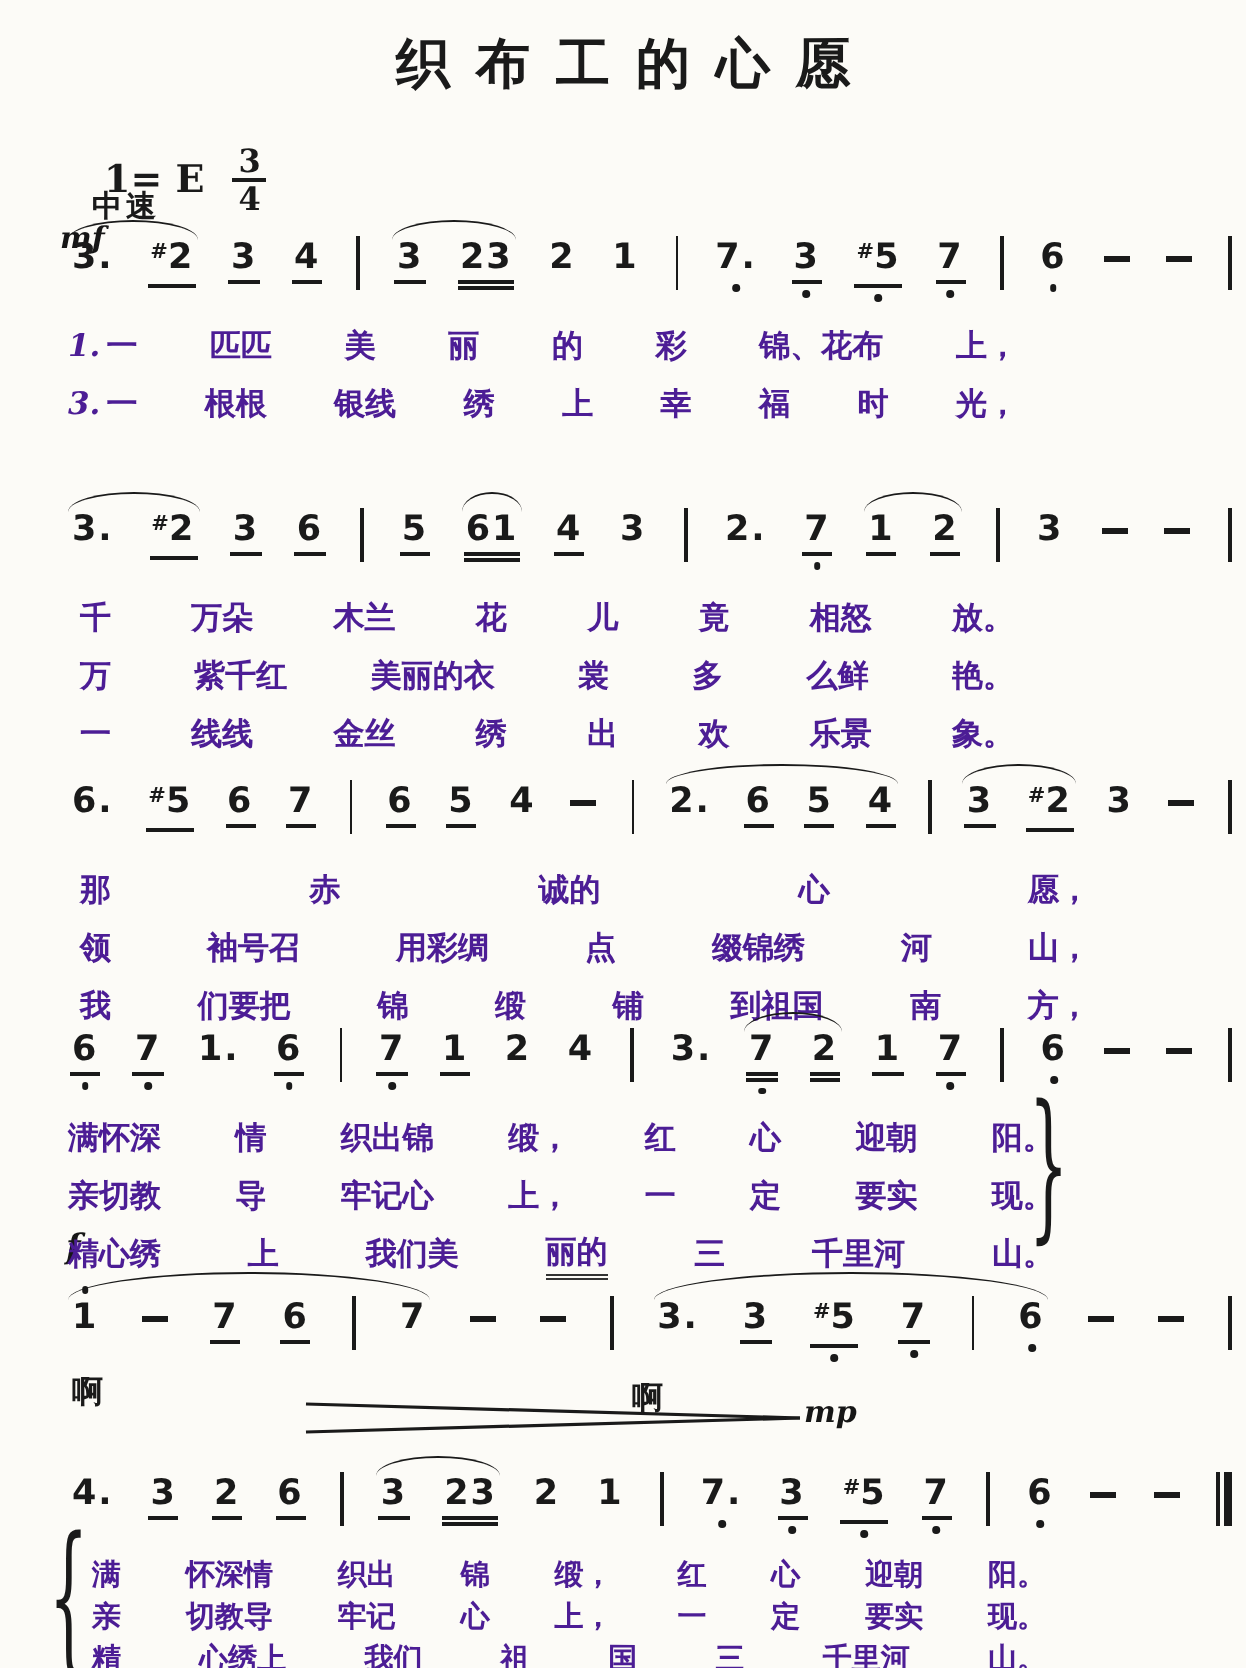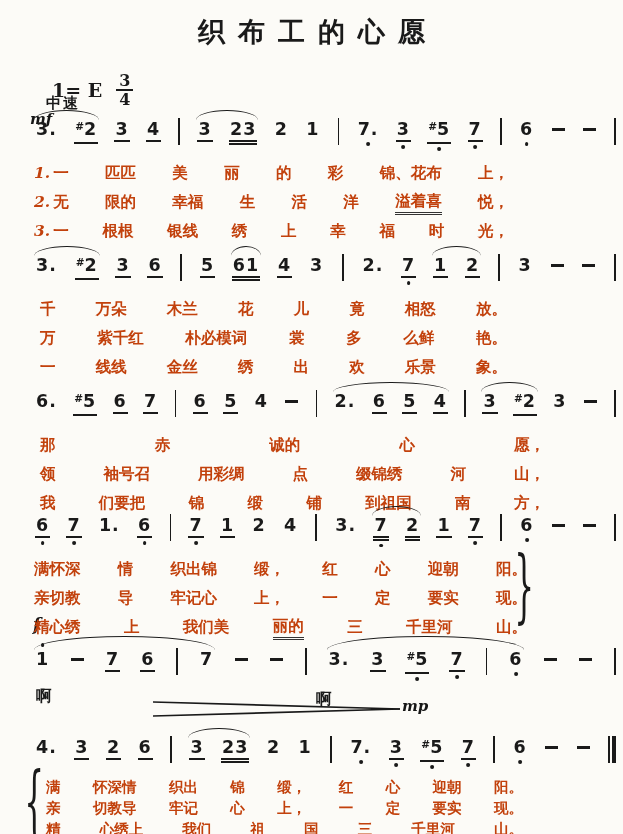--- a/index.html
+++ b/index.html
@@ -46,21 +46,21 @@
   .bar{width:1.7px;height:27px;background:#1a1a1a;margin-top:-2px;}
   .bar-end{display:flex;gap:2.5px;margin-top:-2px;}
   .bar-end .bar{margin-top:0;}
   .bar-end .thick{width:3.4px;}
   .dash{width:13px;height:2.8px;background:#1a1a1a;margin-top:8px;}
   .arc{
     position:absolute;border-top:1.8px solid #1a1a1a;
     border-radius:50% 50% 0 0 / 100% 100% 0 0;
   }
   
-  .verse-row{display:flex;justify-content:space-between;align-items:center;height:29px;font-size:15.5px;font-weight:600;color:#c2410c;}
+  .verse-row{display:flex;justify-content:space-between;align-items:center;height:29px;font-size:15.5px;font-weight:600;color:#4c1d95;}
   .sys1 .verse-row{padding:0 114px 0 34px;}
   .sys2 .verse-row{padding:0 116px 0 40px;}
   .sys3 .verse-row{padding:0 78px 0 40px;}
   .sys4 .verse-row{padding:0 96px 0 34px;}
   .sys6 .verse-row{padding:0 100px 0 46px;height:21px;font-size:14.5px;}
   .word{white-space:nowrap;}
   .w-ul{border-bottom:3px double #333;}
   .vnum{font-style:italic;font-family:"DejaVu Serif",serif;margin-right:3px;font-weight:700;}
   .free-lyric{position:absolute;font-size:15.5px;font-weight:600;}
   .brace{
@@ -162,30 +162,20 @@
           <div class="word"><span class="vnum">1.</span>一</div>
           <div class="word">匹匹</div>
           <div class="word">美</div>
           <div class="word">丽</div>
           <div class="word">的</div>
           <div class="word">彩</div>
           <div class="word">锦、花布</div>
           <div class="word">上，</div>
         </div>
         <div class="verse-row">
-          <div class="word"><span class="vnum">2.</span>无</div>
-          <div class="word">限的</div>
-          <div class="word">幸福</div>
-          <div class="word">生</div>
-          <div class="word">活</div>
-          <div class="word">洋</div>
-          <div class="word w-ul">溢着喜</div>
-          <div class="word">悦，</div>
-        </div>
-        <div class="verse-row">
           <div class="word"><span class="vnum">3.</span>一</div>
           <div class="word">根根</div>
           <div class="word">银线</div>
           <div class="word">绣</div>
           <div class="word">上</div>
           <div class="word">幸</div>
           <div class="word">福</div>
           <div class="word">时</div>
           <div class="word">光，</div>
         </div>
@@ -258,21 +248,21 @@
           <div class="word">木兰</div>
           <div class="word">花</div>
           <div class="word">儿</div>
           <div class="word">竟</div>
           <div class="word">相怒</div>
           <div class="word">放。</div>
         </div>
         <div class="verse-row">
           <div class="word">万</div>
           <div class="word">紫千红</div>
-          <div class="word">朴必模词</div>
+          <div class="word">美丽的衣</div>
           <div class="word">裳</div>
           <div class="word">多</div>
           <div class="word">么鲜</div>
           <div class="word">艳。</div>
         </div>
         <div class="verse-row">
           <div class="word">一</div>
           <div class="word">线线</div>
           <div class="word">金丝</div>
           <div class="word">绣</div>

